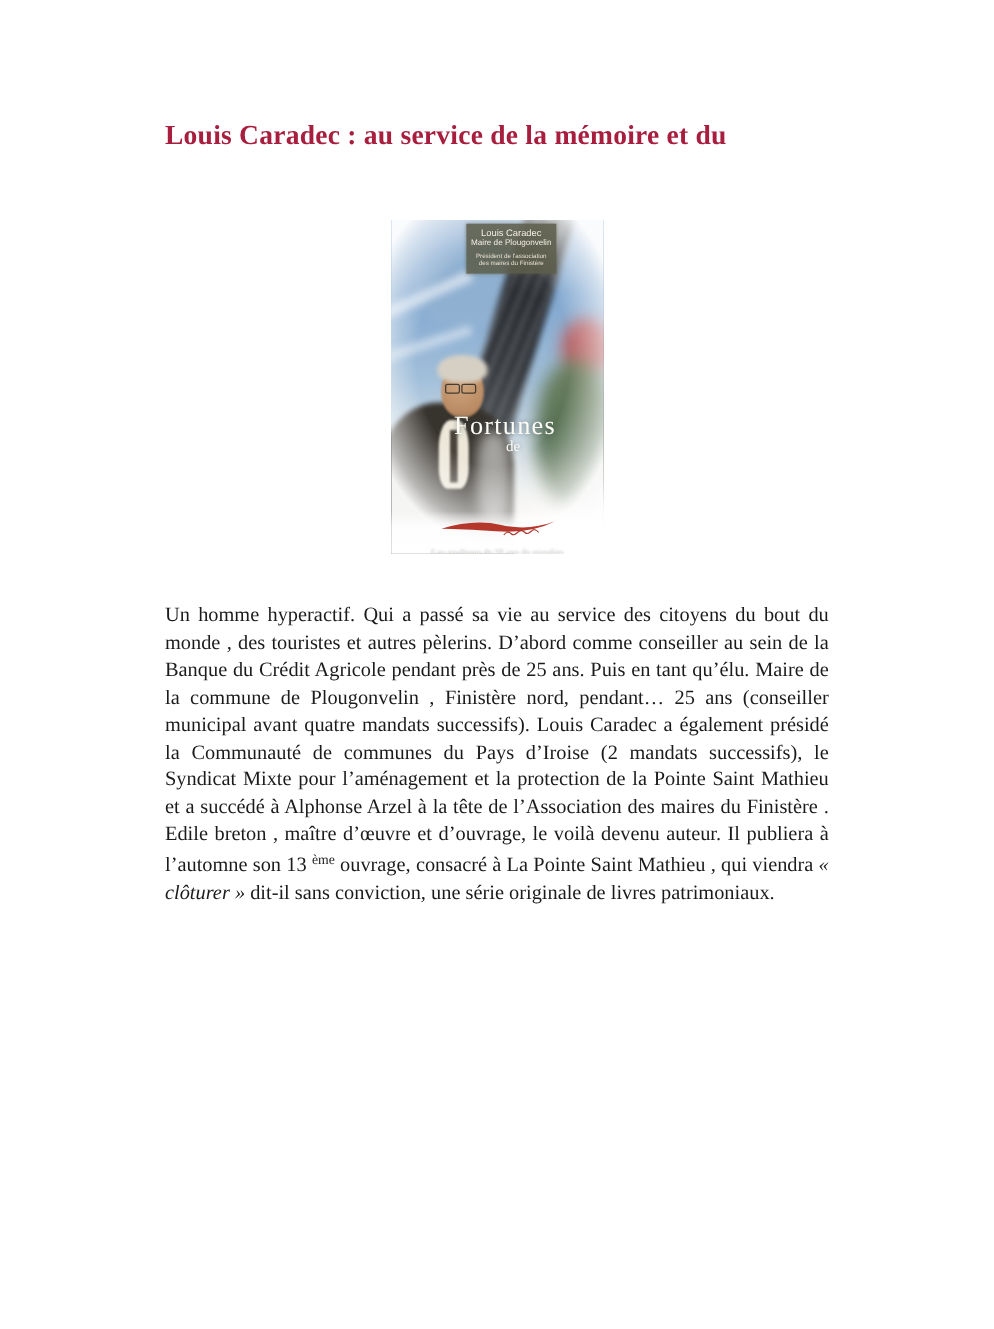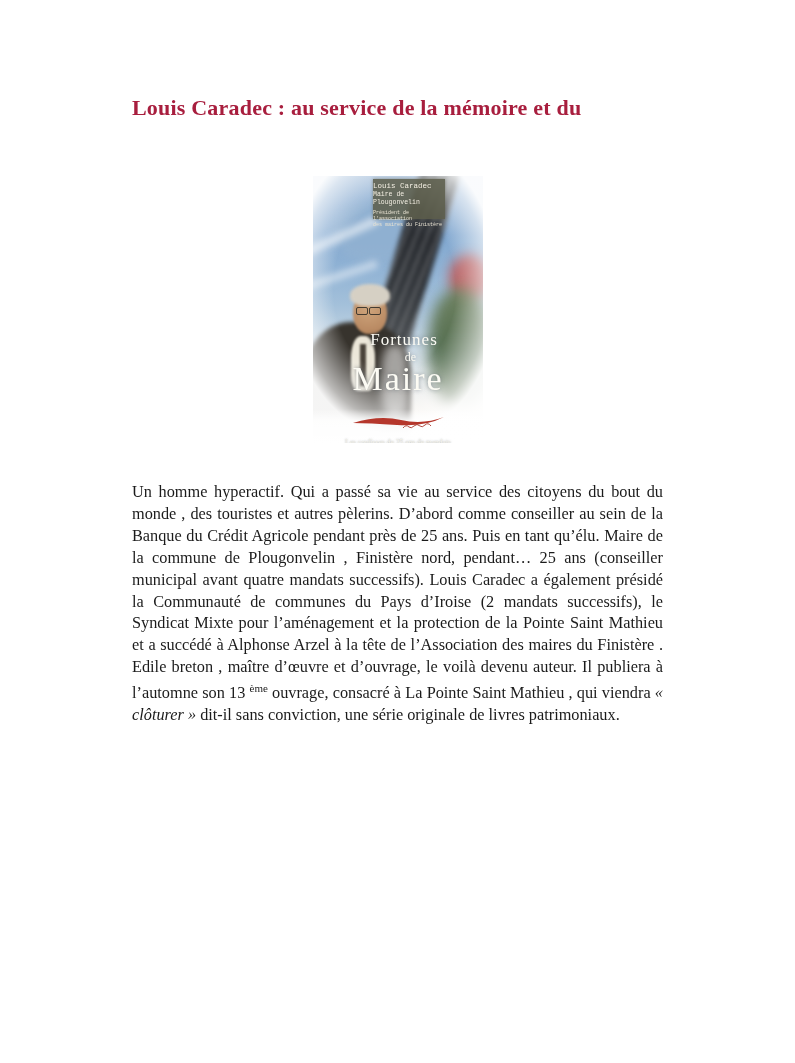--- a/index.html
+++ b/index.html
@@ -138,35 +138,36 @@
     background: radial-gradient(ellipse 62% 55% at 48% 42%,
       rgba(255,255,255,0) 58%,
       rgba(255,255,255,0.65) 90%,
       rgba(255,255,255,0.95) 100%);
   }
 
   .top-box {
     left: 60px; top: 3px; width: 72px; height: 40px;
     background: rgba(92,93,75,0.88);
     color: #f3eee2;
-    font-family: Liberation Mono, monospace;
+    text-align: center;
+    font-family: Liberation Sans, sans-serif;
     box-shadow: 0 0 3px rgba(90,90,70,0.6);
   }
   .top-box .author1 { font-size: 7.5px; line-height: 9px; padding-top: 3px; display: block; }
   .top-box .author2 { font-size: 6.5px; line-height: 8px; display: block; }
   .top-box .assoc  { font-size: 5px; line-height: 6px; display: block; color: #e8e2d2; }
   .top-box .assoc.first { margin-top: 3px; }
 
   .cover-title {
     left: 0; top: 153px; width: 100%;
     text-align: center;
     color: #fcfbf4;
     text-shadow: 0 0 4px rgba(70,80,90,0.55);
   }
-  .cover-title .t1 { display: block; font-size: 17px; line-height: 22px; letter-spacing: 1px; padding-left: 12px; }
+  .cover-title .t1 { display: block; font-size: 21px; line-height: 22px; letter-spacing: 1px; padding-left: 12px; }
   .cover-title .t2 { display: block; font-size: 12px; line-height: 12px; padding-left: 25px; }
   .cover-title .t3 { display: block; font-size: 34px; line-height: 32px; letter-spacing: 2px; }
   .cover-subtitle {
     left: 0; top: 219px; width: 100%;
     text-align: center;
     font-size: 7.5px;
     color: #f7f4ea;
     text-shadow: 0 0 2px rgba(70,80,90,0.6);
     margin-top: 43px;
   }
@@ -232,21 +233,20 @@
     <div class="layer top-box">
       <span class="author1">Louis Caradec</span>
       <span class="author2">Maire de Plougonvelin</span>
       <span class="assoc first">Président de l'association</span>
       <span class="assoc">des maires du Finistère</span>
     </div>
 
     <div class="layer cover-title">
       <span class="t1">Fortunes</span>
       <span class="t2">de</span>
-      <span class="t3">Maire</span>
     </div>
 
     <div class="layer bottom-band"></div>
 
     <div class="layer cover-subtitle">Les coulisses de 25 ans de mandats</div>
 
     <svg class="layer swoosh" viewBox="0 0 96 20" width="96" height="20">
       <path d="M2,10 Q28,2 50,7 Q72,12 93,4 Q74,14 46,12 Q18,10 2,10 Z" fill="#b5372c"></path>
       <path d="M52,15 q3,-4 6,-1 q2,2 5,-1 q3,-3 6,0 q2,2 5,-1 q3,-3 6,1" fill="none" stroke="#a8392e" stroke-width="0.9"></path>
     </svg>

